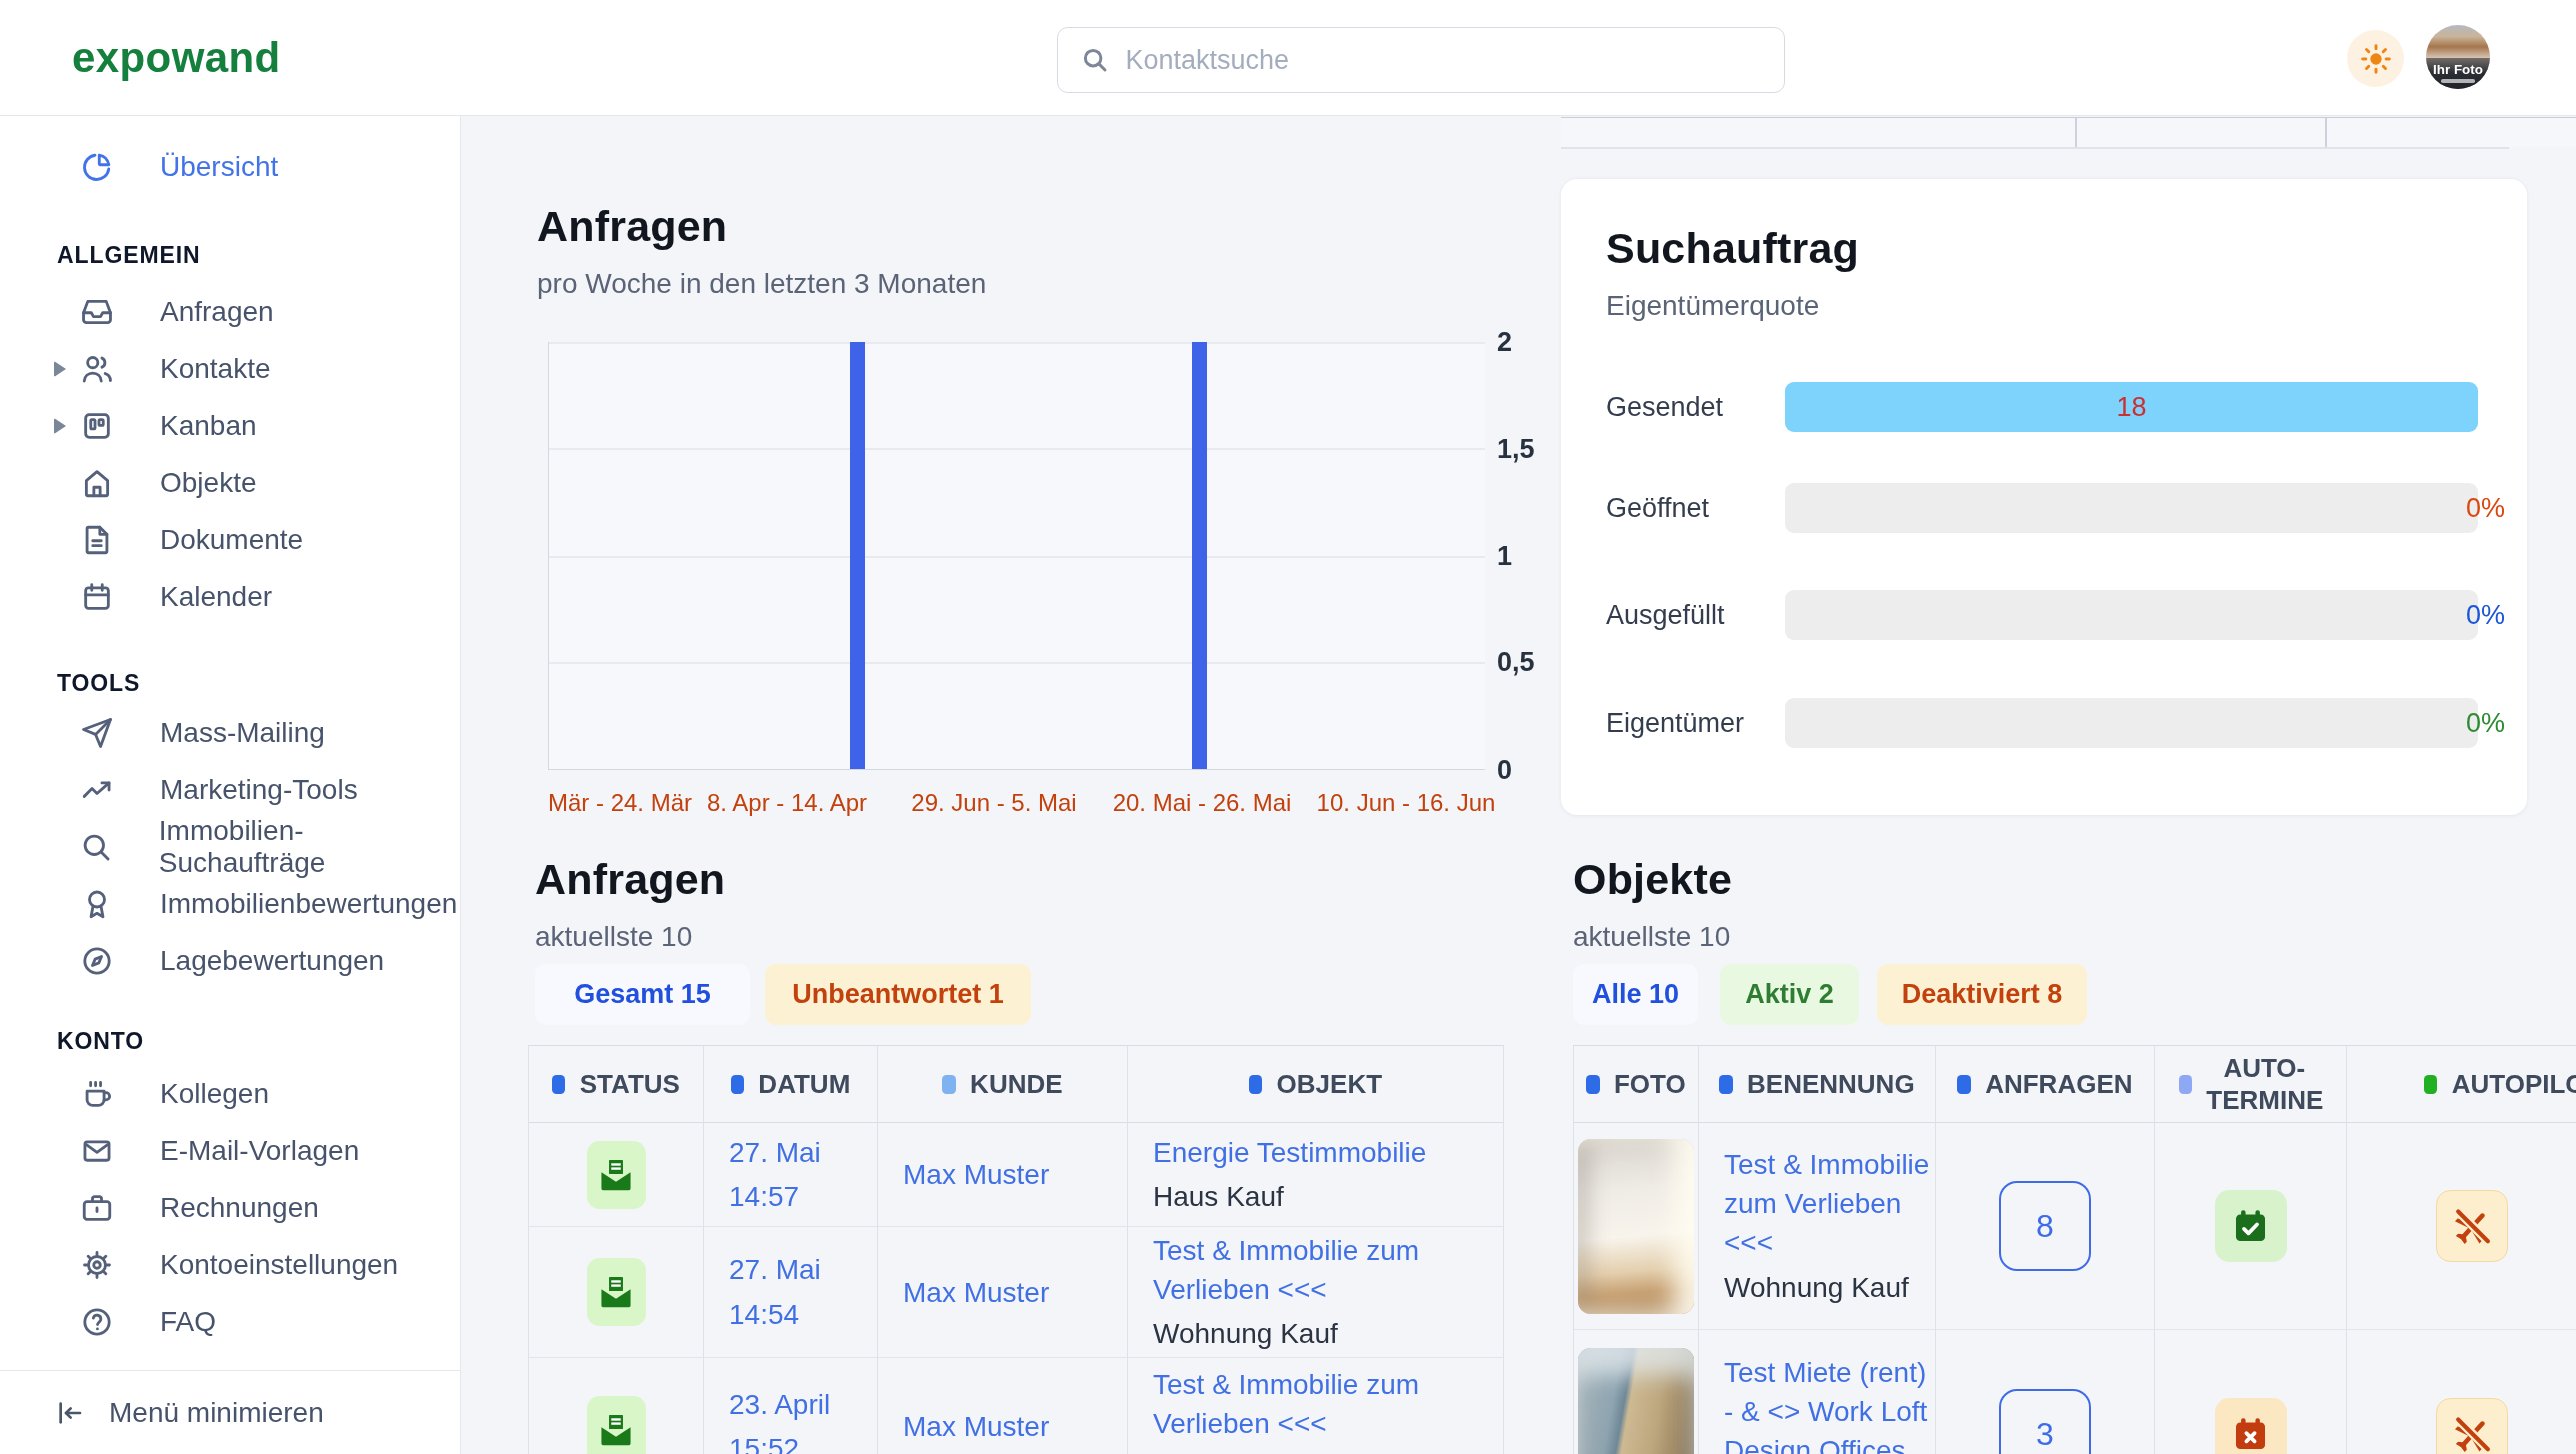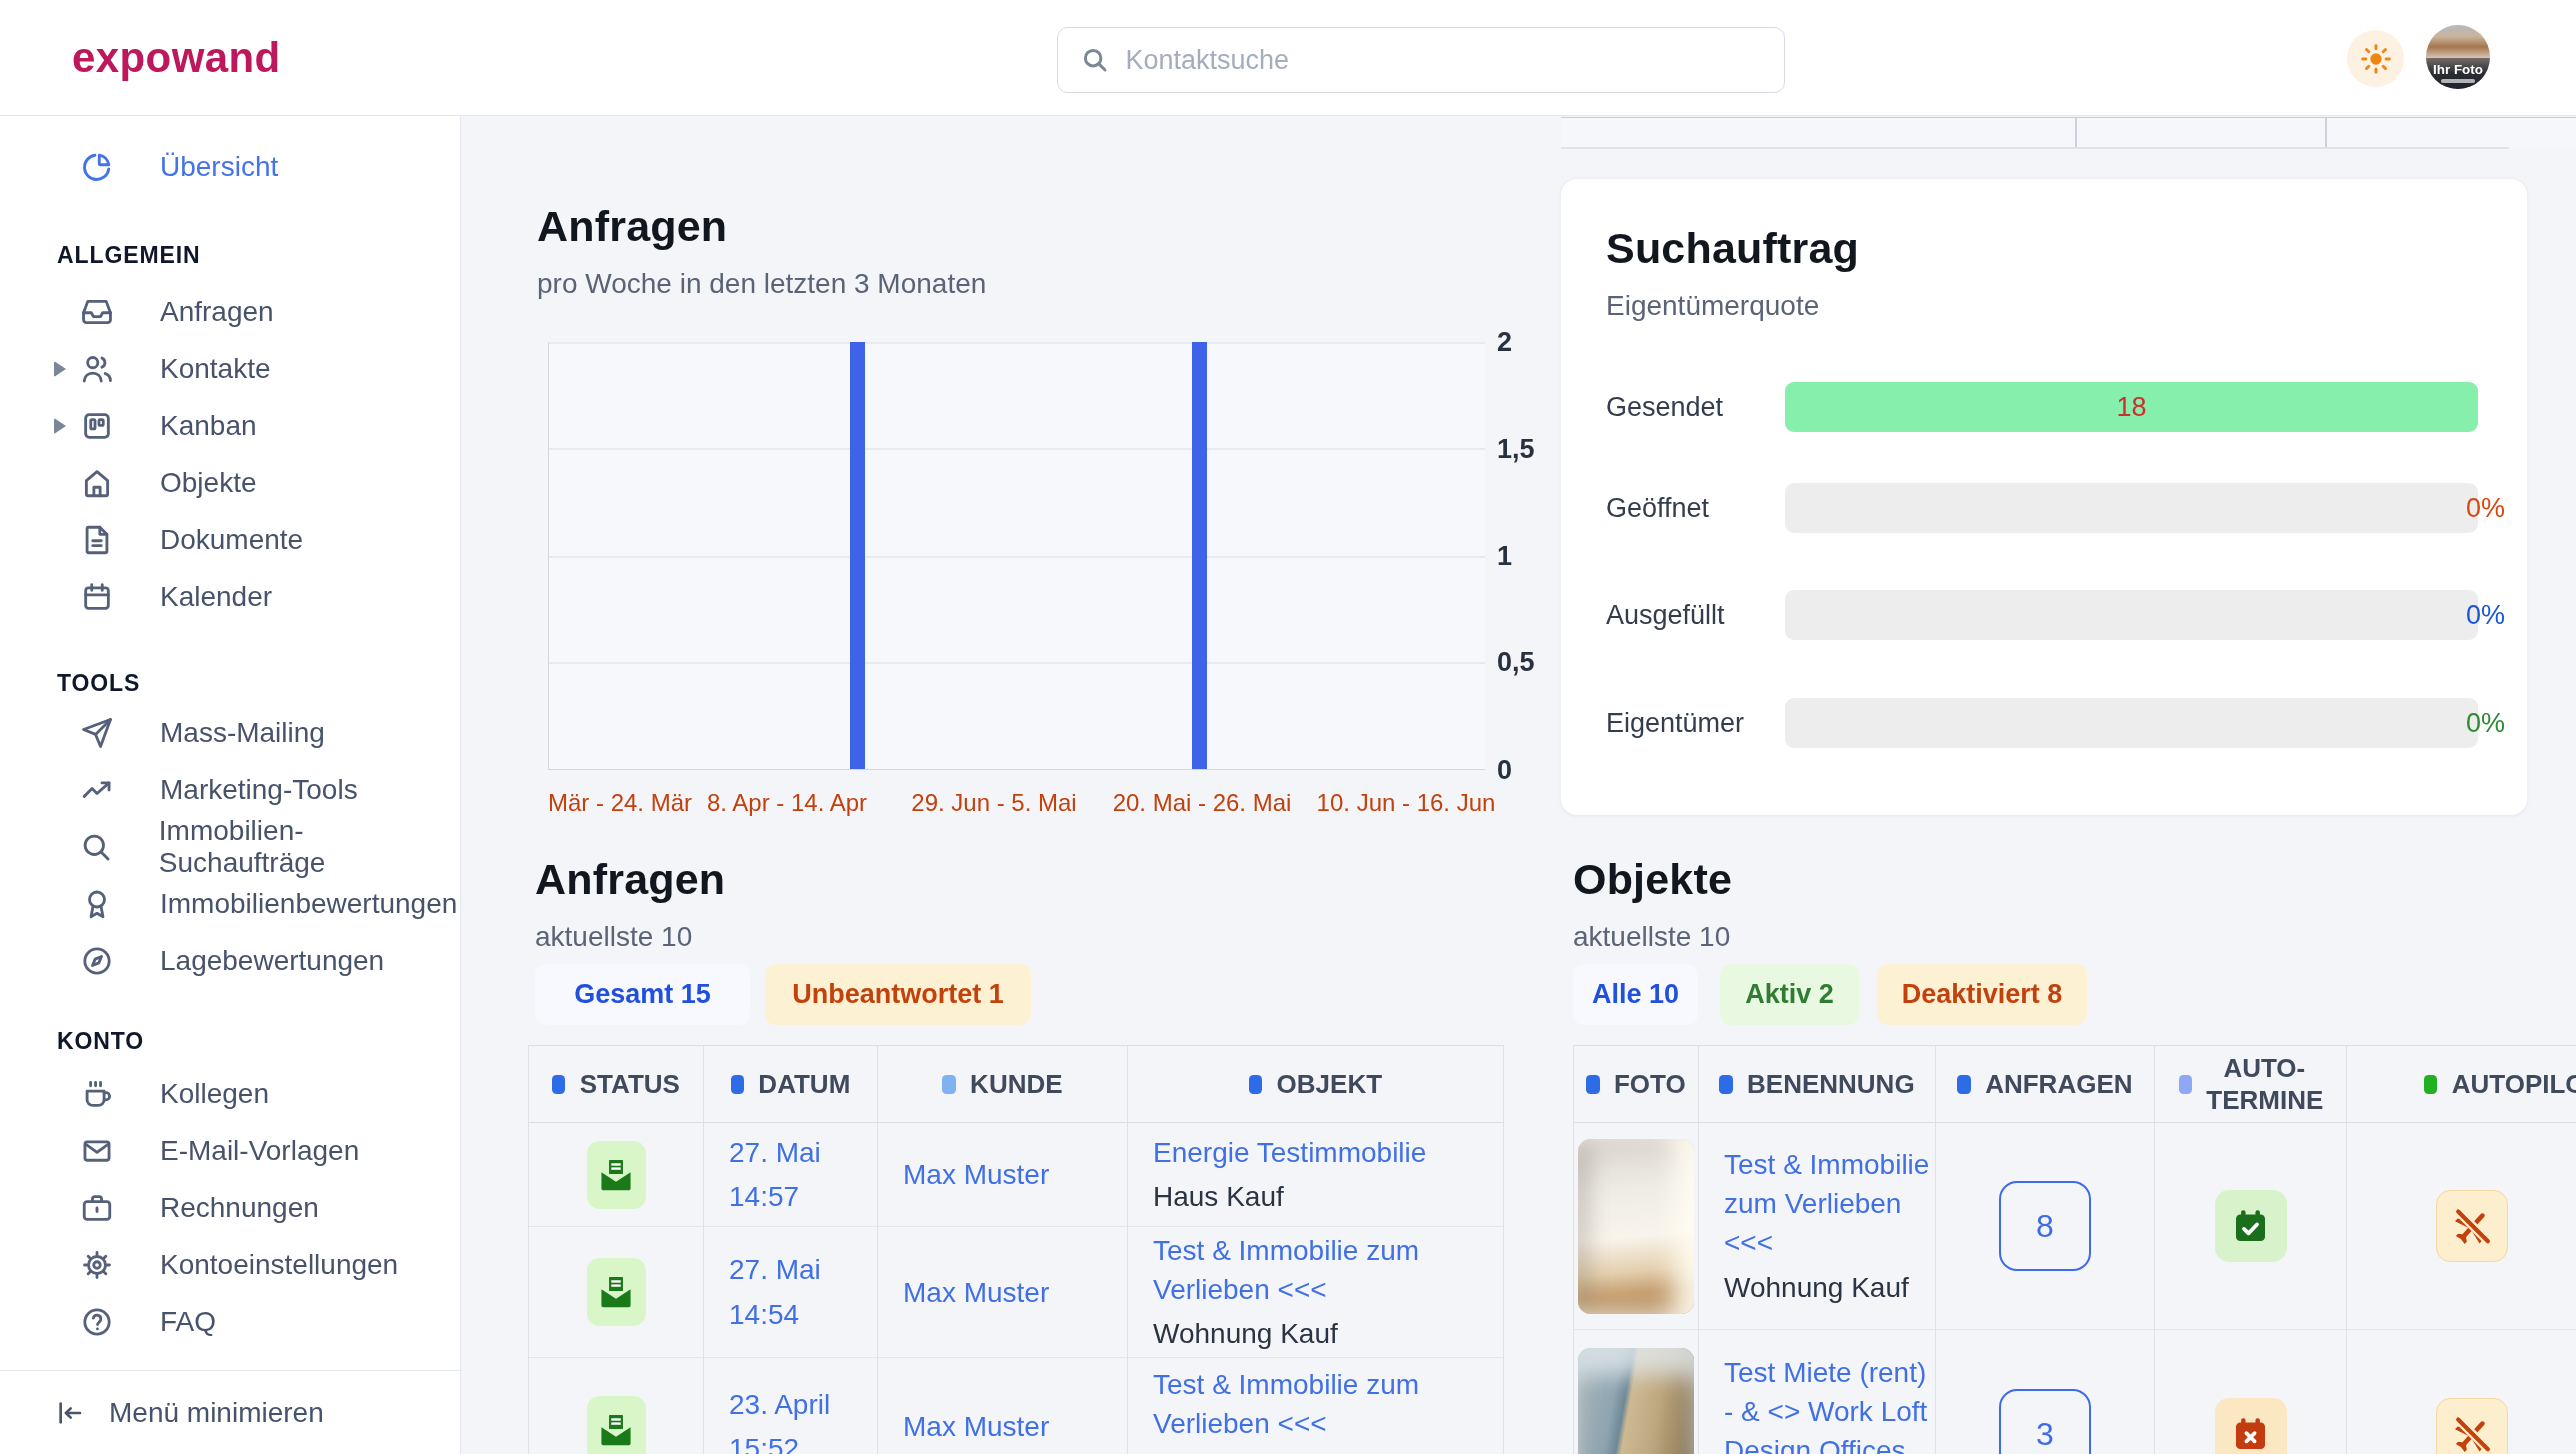--- a/index.html
+++ b/index.html
@@ -2,21 +2,21 @@
 <html style="font-size:14.3px"><head>
 <meta charset="utf-8">
 <style>
   * { margin:0; padding:0; box-sizing:border-box; }
   html,body { width:2576px; height:1454px; overflow:hidden; }
   body { font-family:"Liberation Sans","DejaVu Sans",sans-serif; background:#f4f5f9; color:#2b3443; }
   #app { width:2576px; height:1454px; display:flex; flex-direction:column; }
 
   
   .topbar { height:116px; background:#fff; border-bottom:1.8px solid #e4e7ec; position:relative; flex:0 0 auto; z-index:5; }
-  .logo { position:absolute; left:72px; top:34px; font-size:42px; font-weight:600; letter-spacing:0.4px; color:#be185d; }
+  .logo { position:absolute; left:72px; top:34px; font-size:42px; font-weight:600; letter-spacing:0.4px; color:#15803d; }
   .searchbox { position:absolute; left:1057px; top:27px; width:728px; height:66px; background:#fff; border:1.8px solid #d5dae2; border-radius:10.7px; display:flex; align-items:center; padding:0 21.5px; }
   .searchbox svg { flex:0 0 auto; }
   .searchbox input { border:none; outline:none; flex:1; margin-left:16px; font-size:27px; color:#3c4656; font-family:inherit; background:transparent; }
   .searchbox input::placeholder { color:#a4adbd; }
   .theme-btn { position:absolute; left:2347px; top:30px; width:57px; height:57px; border-radius:50%; background:#fdf1e1; border:none; display:flex; align-items:center; justify-content:center; cursor:pointer; }
   .avatar { position:absolute; left:2426px; top:25px; width:64px; height:64px; border-radius:50%; overflow:hidden; background:linear-gradient(180deg,#b5b9c2 0%,#c9b49a 18%,#a5764d 34%,#d9c6b6 52%,#3a3d46 75%,#23252c 100%); cursor:pointer; }
   .avatar .band { position:absolute; left:0; right:0; top:52%; bottom:0; background:rgba(30,32,38,0.55); display:flex; flex-direction:column; align-items:center; padding-top:3.6px; }
   .avatar .band .t1 { color:#fff; font-size:13.4px; font-weight:700; line-height:15px; }
   .avatar .band .t2 { margin-top:1.8px; width:34px; height:4.5px; border-radius:1.8px; background:rgba(255,255,255,0.65); }
 
@@ -381,21 +381,21 @@
       <div class="xtick" style="left:741px">20. Mai - 26. Mai</div>
       <div class="xtick" style="left:945px">10. Jun - 16. Jun</div>
 
       <div class="card">
         <h2 class="sec-title">Suchauftrag</h2>
         <div class="sec-sub">Eigentümerquote</div>
 
         <div class="meter-row" style="top:203px">
           <span class="meter-label">Gesendet</span>
           <div class="meter-track">
-            <div class="meter-fill" style="background:#86efac;color:#cc2f2f">18</div>
+            <div class="meter-fill" style="background:#7dd3fc;color:#cc2f2f">18</div>
           </div>
         </div>
         <div class="meter-row" style="top:304px">
           <span class="meter-label">Geöffnet</span>
           <div class="meter-track">
             <span class="meter-val-end" style="color:#d9480f">0%</span>
           </div>
         </div>
         <div class="meter-row" style="top:411px">
           <span class="meter-label">Ausgefüllt</span>

